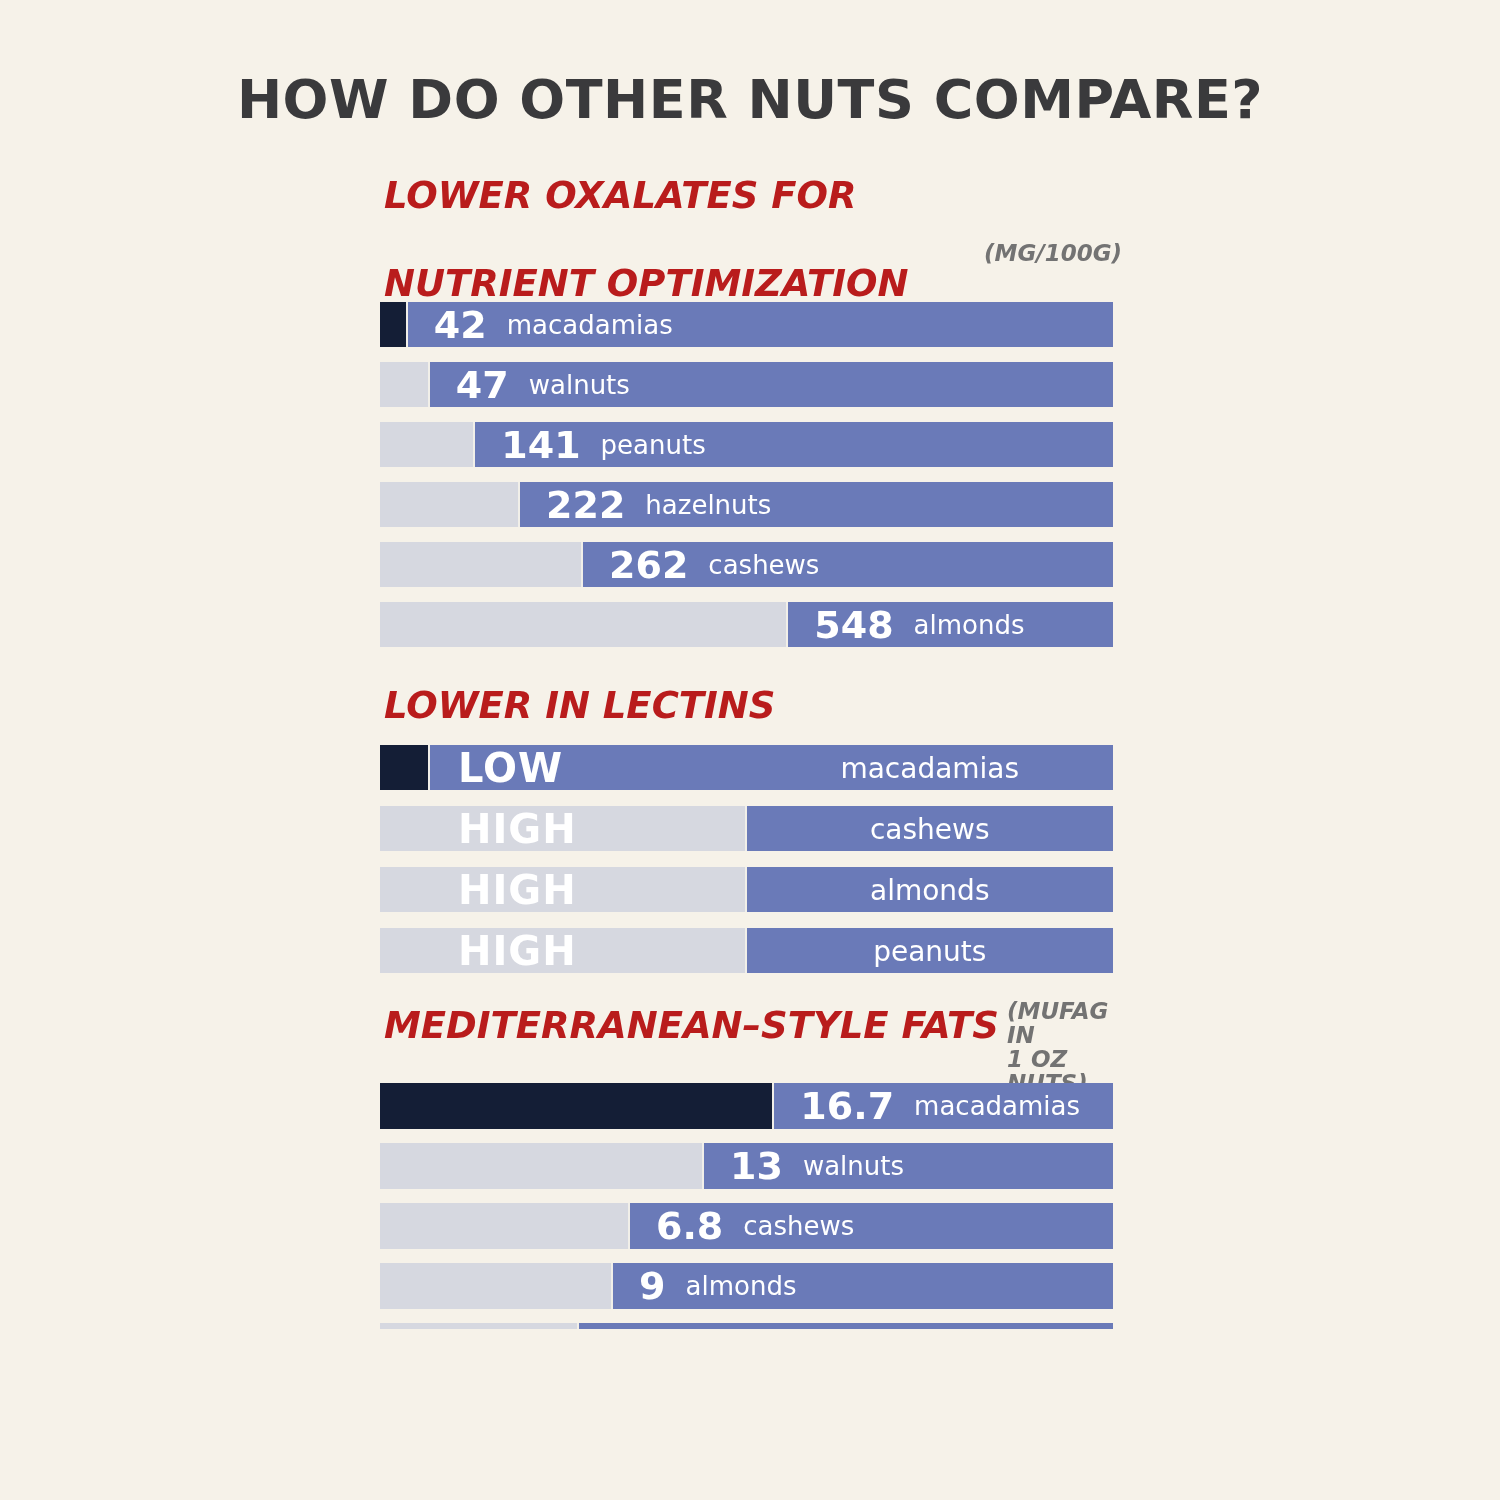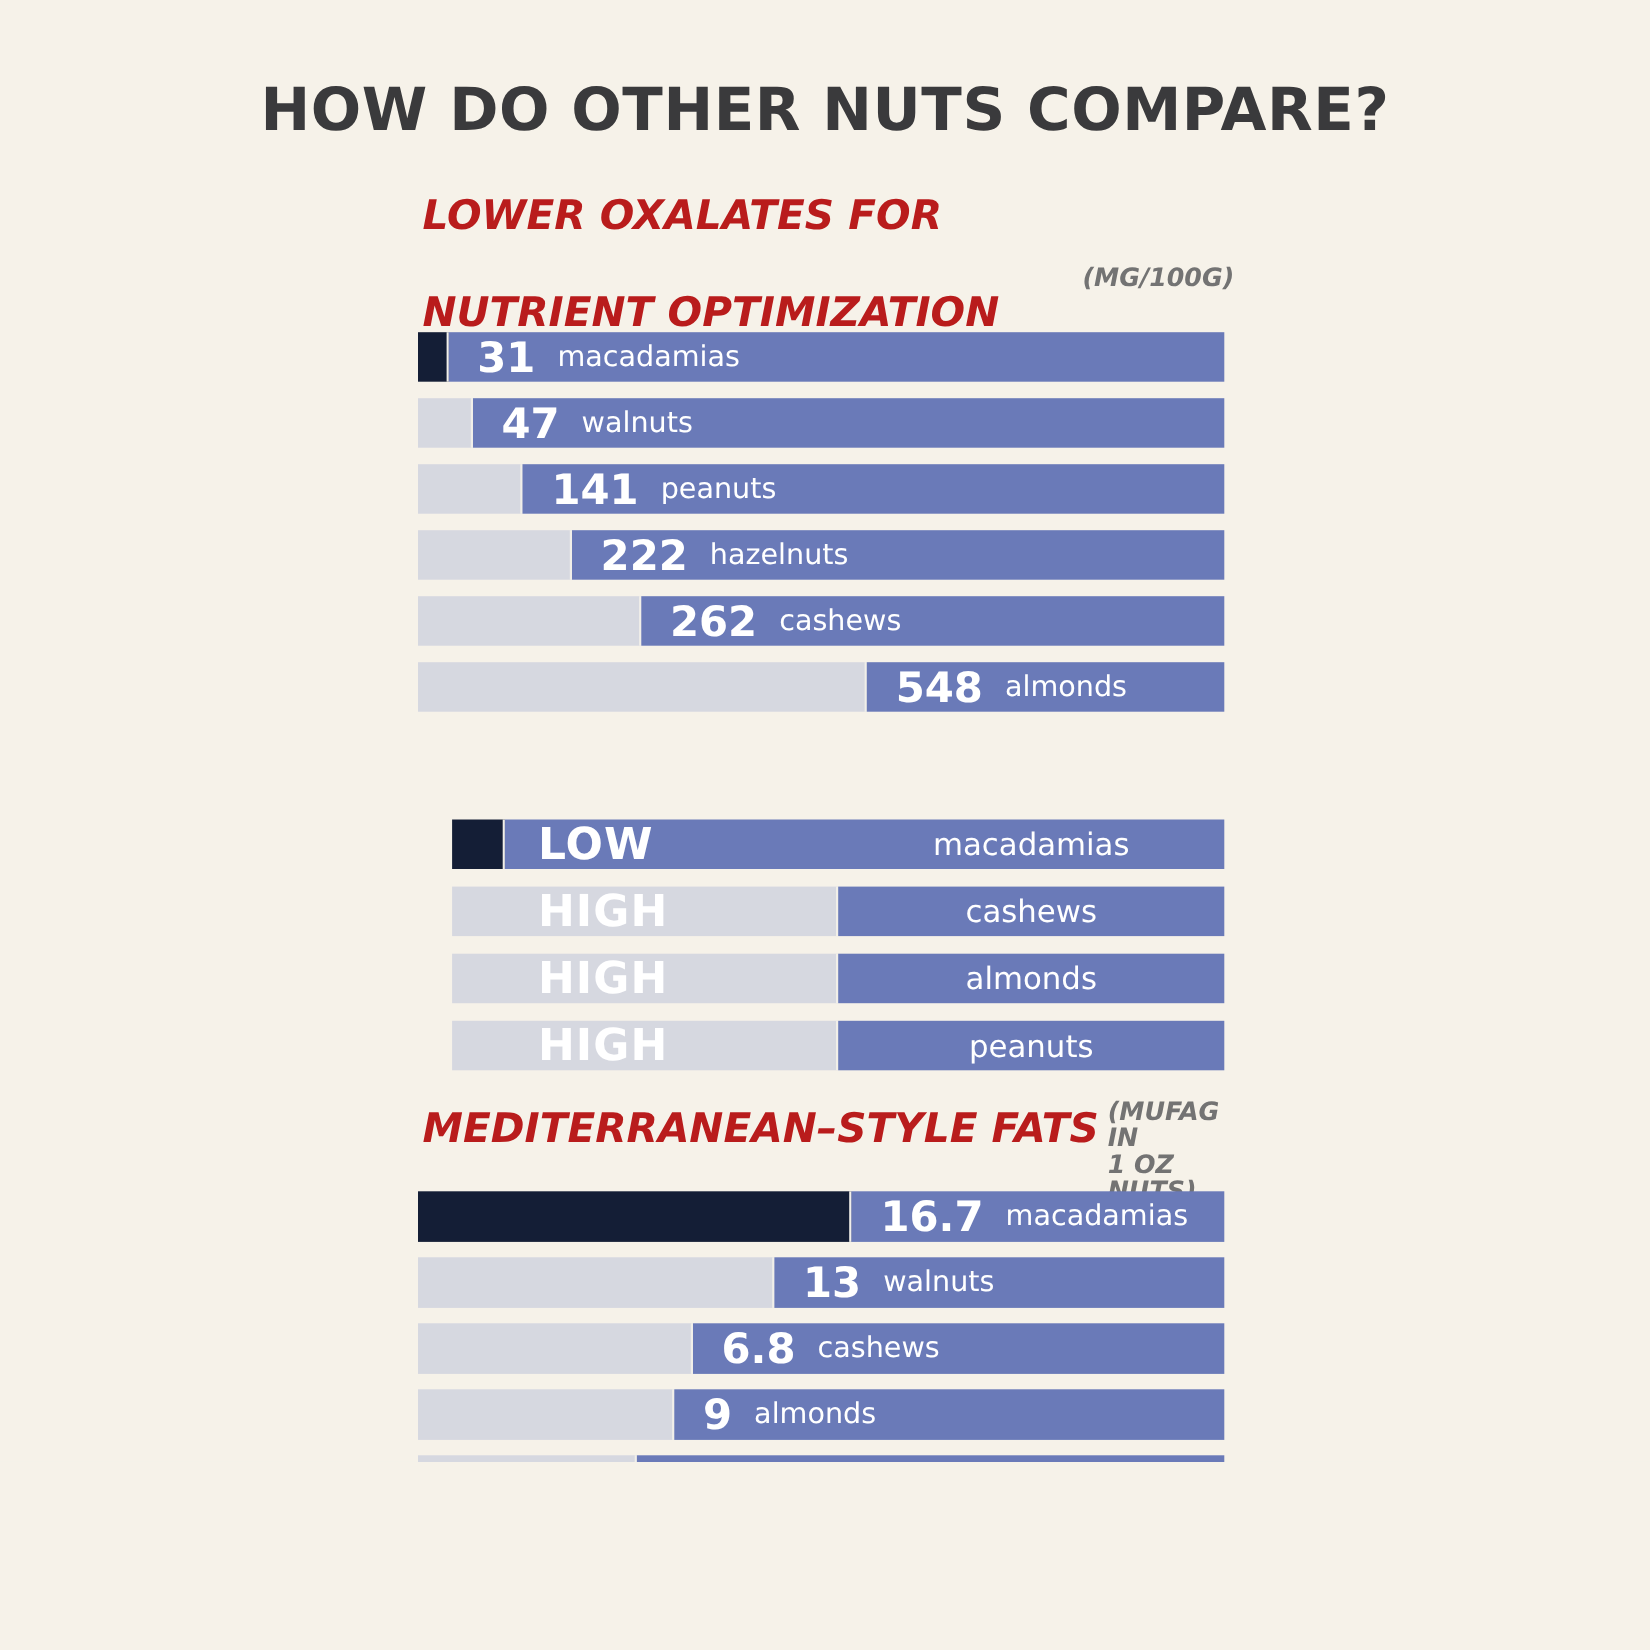--- a/index.html
+++ b/index.html
@@ -39,21 +39,21 @@
   #title-fats{top:1004px;}
   #unit-fats{top:999px;left:627px;font-size:23px;line-height:24px;font-style:italic;}
   .rows{position:absolute;left:0;width:733px;}
   #rows-oxalates{top:302px;}
   #rows-lectins{top:745px;}
   #rows-fats{top:1083px;}
   .row{
     display:flex;height:45px;margin-bottom:15px;
     position:relative;
   }
-  #rows-lectins .row{margin-bottom:16px;margin-left:31px;}
+  #rows-lectins .row{margin-bottom:16px;}
   #rows-fats .row{height:46px;margin-bottom:14px;}
   .seg{
     height:100%;flex:none;box-sizing:border-box;
     background:#d6d8e0;
     border-right:2px solid #f1efe9;
   }
   .seg.navy{background:#141e36;}
   .rest{
     flex:1;height:100%;
     background:#6a7ab8;
@@ -87,21 +87,21 @@
   <div class="col">
 
     <div class="sec-title" id="title-oxalates"><span>LOWER OXALATES FOR</span><br>
 <span>NUTRIENT OPTIMIZATION</span></div>
     <div class="unit" id="unit-oxalates">(MG/100G)</div>
 
     <div class="rows" id="rows-oxalates">
       <div class="row">
         <div class="seg navy" style="width: 3.8%;"></div>
         <div class="rest">
-          <span class="num">31</span>
+          <span class="num">42</span>
           <span class="name">macadamias</span>
         </div>
       </div>
       <div class="row">
         <div class="seg" style="width: 6.8%;"></div>
         <div class="rest">
           <span class="num">47</span>
           <span class="name">walnuts</span>
         </div>
       </div>
@@ -128,20 +128,21 @@
       </div>
       <div class="row">
         <div class="seg" style="width: 55.7%;"></div>
         <div class="rest">
           <span class="num">548</span>
           <span class="name">almonds</span>
         </div>
       </div>
     </div>
 
+    <div class="sec-title" id="title-lectins">LOWER IN LECTINS</div>
 
     <div class="rows" id="rows-lectins">
       <div class="row">
         <div class="seg navy" style="width: 6.8%;"></div>
         <div class="rest"></div>
         <span class="status">LOW</span>
         <span class="lname">macadamias</span>
       </div>
       <div class="row">
         <div class="seg" style="width: 50%;"></div>

